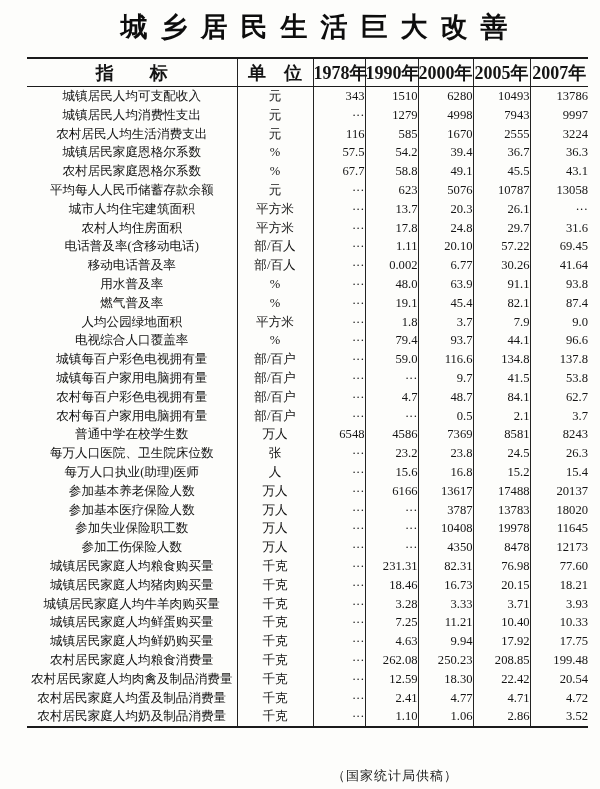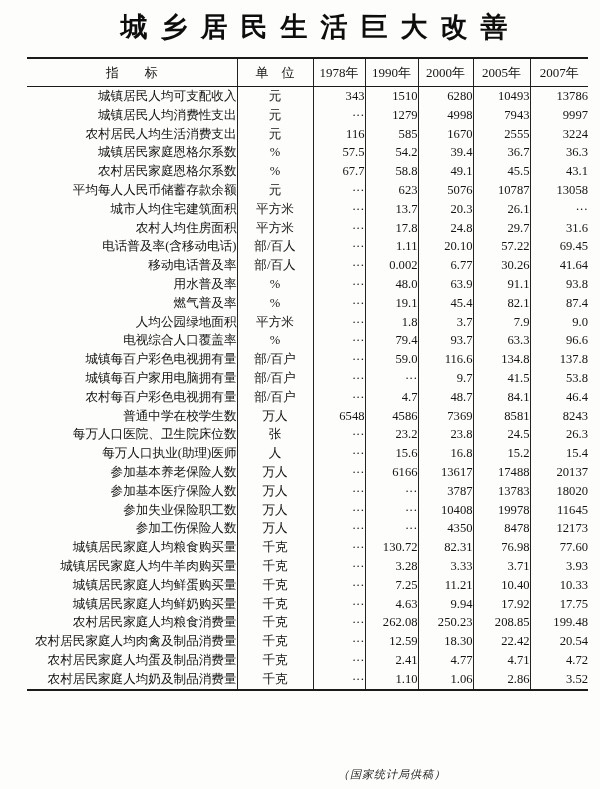--- a/index.html
+++ b/index.html
@@ -39,47 +39,46 @@
   table.stats col.c1 { width: 76px; }
   table.stats col.c2 { width: 52px; }
   table.stats col.c3 { width: 53px; }
   table.stats col.c4 { width: 55px; }
   table.stats col.c5 { width: 57px; }
   table.stats col.c6 { width: 58px; }
 
   table.stats th {
     height: 27px;
     padding: 0;
-    font-weight: normal;
-    font-size: 13px;
+    font-weight: bold;
+    font-size: 18px;
     border-bottom: 1.4px solid #1b1b1b;
     white-space: nowrap;
   }
   table.stats td {
     height: 18.8px;
     padding: 0;
     font-size: 12.6px;
     line-height: 1;
     vertical-align: middle;
     white-space: nowrap;
     overflow: hidden;
   }
   table.stats th + th,
   table.stats td + td { border-left: 1px solid #222222; }
 
-  td.ind  { text-align: right;  padding-left: 3px; }
+  td.ind  { text-align: center;  padding-left: 3px; }
   td.unit { text-align: center; }
   td.val  { text-align: right; padding-right: 9px; font-size: 13px; }
 
   .credit {
     position: absolute;
     top: 767px;
-    right: 30px;
-    font-size: 11px;
-    font-style: italic;
+    right: 18px;
+    font-size: 13px;
     letter-spacing: 1px;
     color: #1a1a1a;
   }
 </style>
 </head>
 <body>
 
 <div class="page">
 
   <h1 class="title">城乡居民生活巨大改善</h1>
@@ -222,21 +221,21 @@
           <td class="val">3.7</td>
           <td class="val">7.9</td>
           <td class="val">9.0</td>
         </tr>
         <tr>
           <td class="ind">电视综合人口覆盖率</td>
           <td class="unit">%</td>
           <td class="val">···</td>
           <td class="val">79.4</td>
           <td class="val">93.7</td>
-          <td class="val">63.3</td>
+          <td class="val">44.1</td>
           <td class="val">96.6</td>
         </tr>
         <tr>
           <td class="ind">城镇每百户彩色电视拥有量</td>
           <td class="unit">部/百户</td>
           <td class="val">···</td>
           <td class="val">59.0</td>
           <td class="val">116.6</td>
           <td class="val">134.8</td>
           <td class="val">137.8</td>
@@ -250,21 +249,30 @@
           <td class="val">41.5</td>
           <td class="val">53.8</td>
         </tr>
         <tr>
           <td class="ind">农村每百户彩色电视拥有量</td>
           <td class="unit">部/百户</td>
           <td class="val">···</td>
           <td class="val">4.7</td>
           <td class="val">48.7</td>
           <td class="val">84.1</td>
-          <td class="val">46.4</td>
+          <td class="val">62.7</td>
+        </tr>
+        <tr>
+          <td class="ind">农村每百户家用电脑拥有量</td>
+          <td class="unit">部/百户</td>
+          <td class="val">···</td>
+          <td class="val">···</td>
+          <td class="val">0.5</td>
+          <td class="val">2.1</td>
+          <td class="val">3.7</td>
         </tr>
         <tr>
           <td class="ind">普通中学在校学生数</td>
           <td class="unit">万人</td>
           <td class="val">6548</td>
           <td class="val">4586</td>
           <td class="val">7369</td>
           <td class="val">8581</td>
           <td class="val">8243</td>
         </tr>
@@ -319,24 +327,33 @@
           <td class="val">···</td>
           <td class="val">···</td>
           <td class="val">4350</td>
           <td class="val">8478</td>
           <td class="val">12173</td>
         </tr>
         <tr>
           <td class="ind">城镇居民家庭人均粮食购买量</td>
           <td class="unit">千克</td>
           <td class="val">···</td>
-          <td class="val">130.72</td>
+          <td class="val">231.31</td>
           <td class="val">82.31</td>
           <td class="val">76.98</td>
           <td class="val">77.60</td>
+        </tr>
+        <tr>
+          <td class="ind">城镇居民家庭人均猪肉购买量</td>
+          <td class="unit">千克</td>
+          <td class="val">···</td>
+          <td class="val">18.46</td>
+          <td class="val">16.73</td>
+          <td class="val">20.15</td>
+          <td class="val">18.21</td>
         </tr>
         <tr>
           <td class="ind">城镇居民家庭人均牛羊肉购买量</td>
           <td class="unit">千克</td>
           <td class="val">···</td>
           <td class="val">3.28</td>
           <td class="val">3.33</td>
           <td class="val">3.71</td>
           <td class="val">3.93</td>
         </tr>

